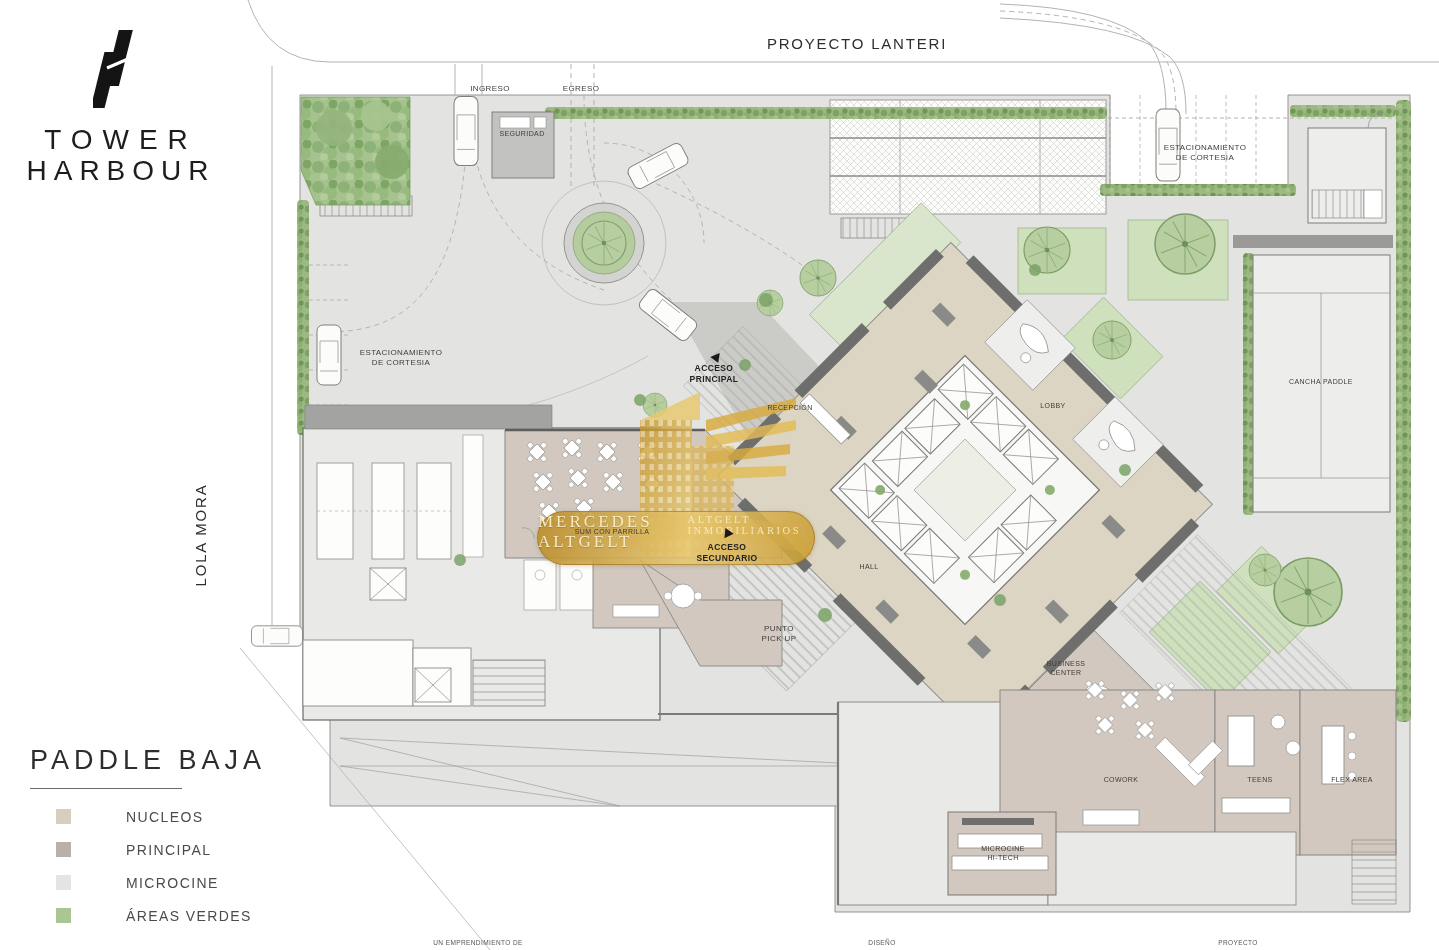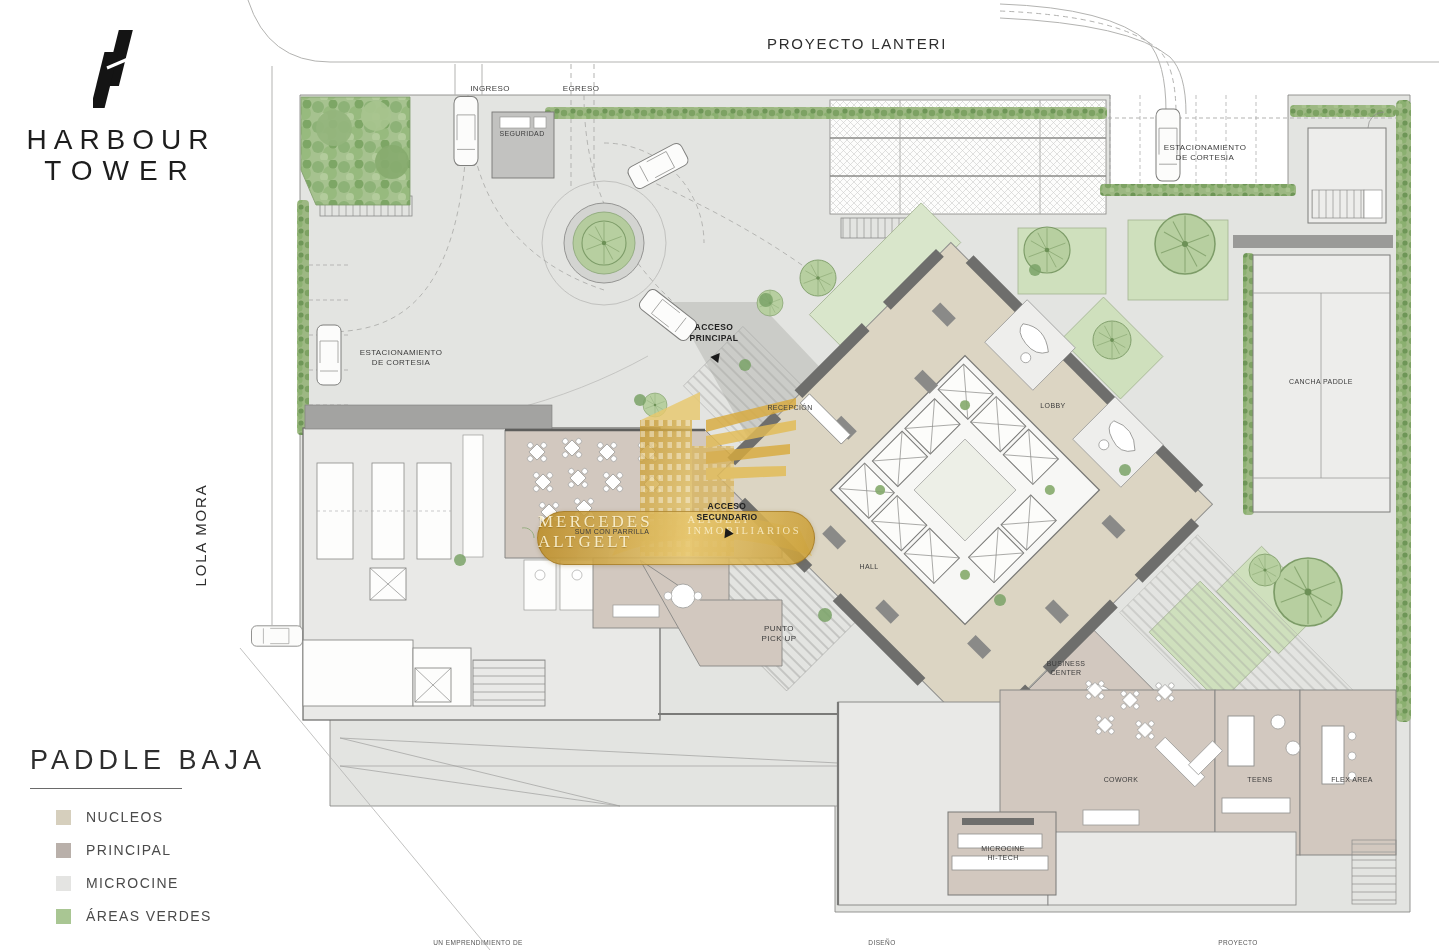--- a/index.html
+++ b/index.html
@@ -2,38 +2,38 @@
 <html><head>
 <meta charset="utf-8">
 <style>
   html,body{margin:0;padding:0;background:#fff;}
   .canvas{position:relative;width:1439px;height:950px;background:#ffffff;overflow:hidden;
           font-family:"Liberation Sans",sans-serif;color:#3a3a3a;}
   .plan-svg{position:absolute;left:0;top:0;}
   
   .lbl{position:absolute;transform:translate(-50%,-50%);font-size:8px;letter-spacing:.4px;
        line-height:1.3;text-align:center;white-space:pre-line;color:#3c3c3c;z-index:5;}
-  .lbl-bold{font-weight:700;color:#222;font-size:8.5px;}
+  .lbl-bold{font-weight:700;color:#222;font-size:8.5px;margin-top:41px;}
   .lbl-sm{font-size:7px;}
   .lbl-tiny{font-size:6.5px;color:#555;}
   .street{font-size:15px;letter-spacing:1.8px;color:#2e2e2e;font-weight:400;}
   .street-v{transform:translate(-50%,-50%) rotate(-90deg);}
   .tri{position:absolute;width:0;height:0;border-left:5px solid transparent;
        border-right:5px solid transparent;border-bottom:9px solid #1a1a1a;z-index:5;}
   
   .logo{position:absolute;left:26px;top:28px;width:190px;text-align:center;z-index:5;}
   .logo-mark{display:block;margin:0 auto 14px auto;}
   .logo-line{font-size:28px;letter-spacing:7px;color:#1d1d1d;font-weight:400;line-height:1.12;}
   .logo-line2{letter-spacing:10px;}
   
   .titleblock{position:absolute;left:30px;top:745px;z-index:5;}
   .plan-title{font-size:27px;letter-spacing:5px;color:#2d2d2d;font-weight:400;}
   .title-rule{width:152px;height:1px;background:#6a6a6a;margin-top:12px;}
   .legend{margin-top:20px;}
-  .legend-item{display:flex;align-items:center;margin-bottom:17px;}
+  .legend-item{display:flex;align-items:flex-start;margin-bottom:17px;gap:40px;}
   .legend-swatch{width:15px;height:15px;margin-left:26px;margin-right:15px;flex:0 0 auto;}
   .legend-label{font-size:14px;letter-spacing:1.4px;color:#4b4b4b;}
   
   .wm-bar{position:absolute;left:537px;top:511px;width:276px;height:52px;border-radius:27px;
           background:linear-gradient(100deg,rgba(186,139,36,.88),rgba(231,199,112,.86) 55%,rgba(201,157,53,.88));
           border:1px solid rgba(145,104,24,.55);z-index:4;display:flex;
           justify-content:center;box-shadow:0 1px 4px rgba(120,90,20,.25);}
   .wm-line1{font-family:"Liberation Serif",serif;font-size:17px;letter-spacing:3px;
             color:rgba(252,243,210,.92);text-shadow:0 1px 1px rgba(120,85,10,.4);}
   .wm-line2{font-family:"Liberation Serif",serif;font-size:10.5px;letter-spacing:2.6px;
@@ -415,22 +415,22 @@
     <path d="M612,556 Q700,520 812,556 L800,530 Q700,500 624,530 Z" fill="#e0b84f" opacity="0.7"></path>
   </g>
 </svg>
 
 <div class="logo">
   <svg class="logo-mark" width="56" height="82" viewBox="0 0 56 82">
     <polygon points="26,2 40,2 32,58 18,58" fill="#141414" transform="skewX(-6)"></polygon>
     <polygon points="14,24 28,24 20,80 6,80" fill="#141414" transform="skewX(-6)"></polygon>
     <line x1="14" y1="40" x2="42" y2="28" stroke="#fff" stroke-width="3"></line>
   </svg>
+  <div class="logo-line logo-line2">TOWER</div>
   <div class="logo-line">HARBOUR</div>
-  <div class="logo-line logo-line2">TOWER</div>
 </div>
 
 <div class="lbl street" style="left:857px;top:44px;">PROYECTO LANTERI</div>
 <div class="lbl street street-v" style="left:201px;top:535px;">LOLA MORA</div>
 
 <div class="lbl" style="left:490px;top:89px;">INGRESO</div>
 <div class="lbl" style="left:581px;top:89px;">EGRESO</div>
 <div class="lbl lbl-sm" style="left:522px;top:134px;">SEGURIDAD</div>
 <div class="lbl" style="left:401px;top:358px;">ESTACIONAMIENTO
 DE CORTESIA</div>

